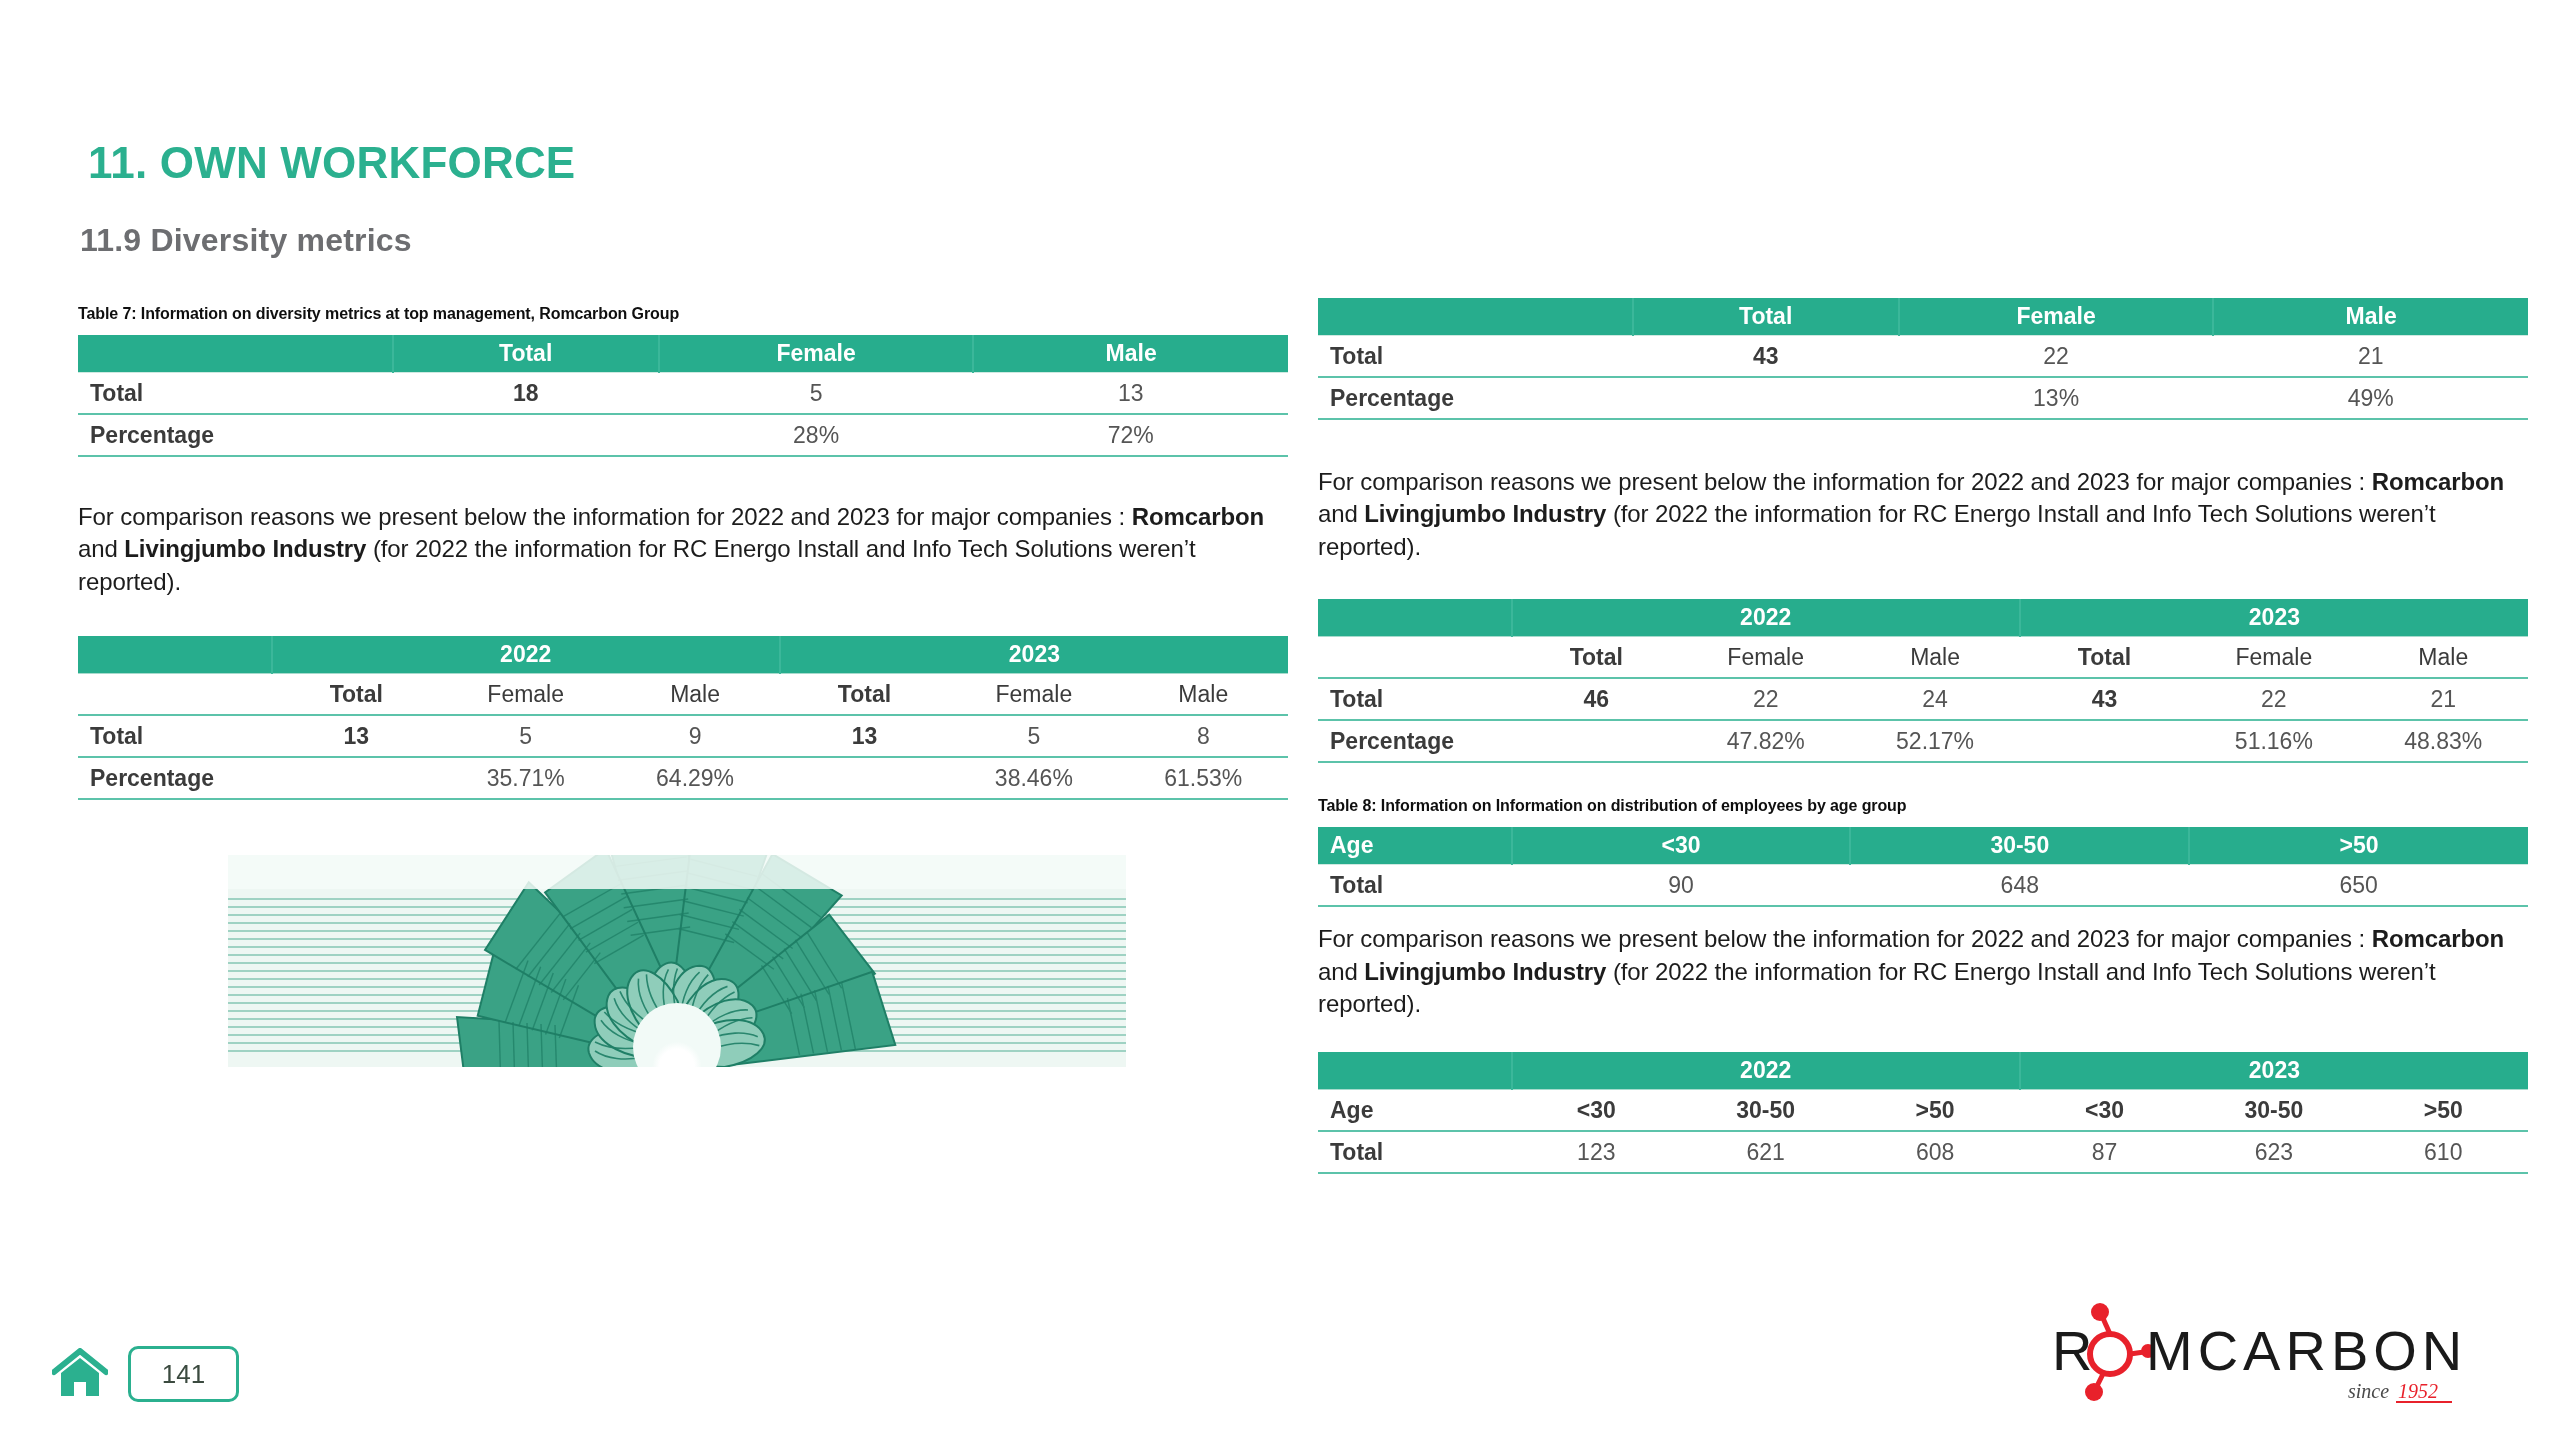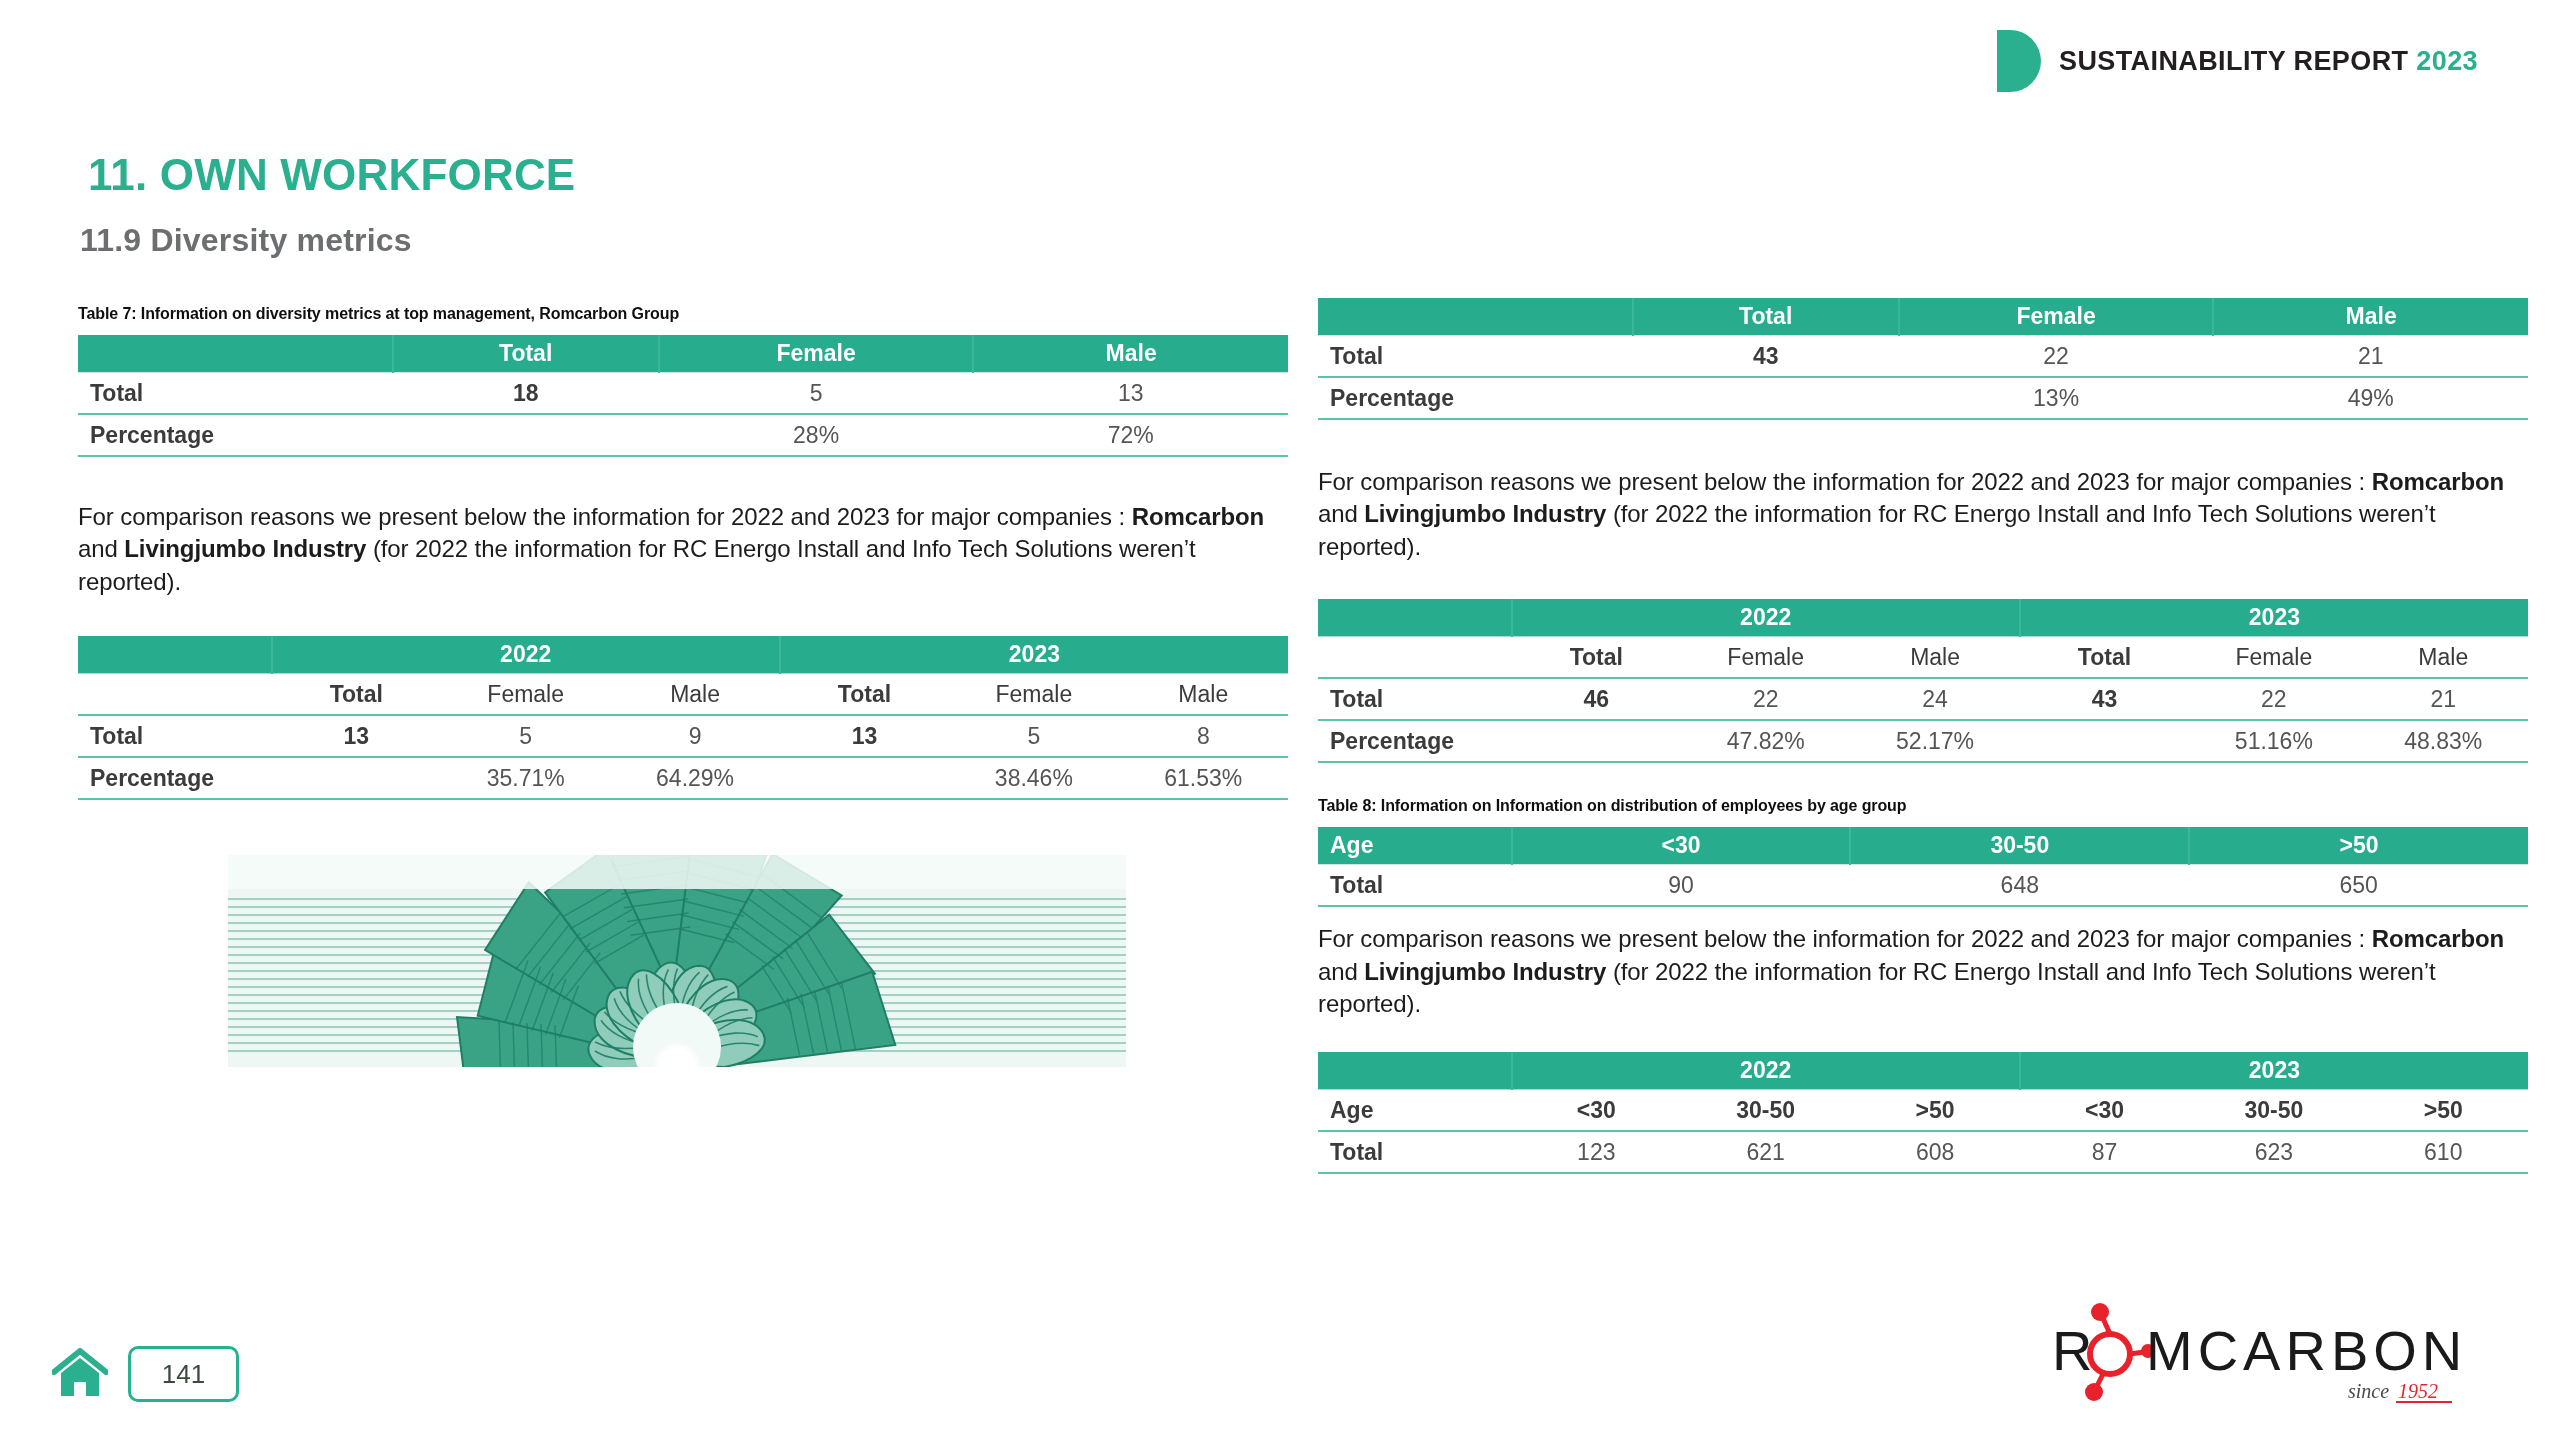--- a/index.html
+++ b/index.html
@@ -13,21 +13,21 @@
 
   
   .hdr { position: absolute; top: 30px; right: 82px; display: flex; align-items: center; gap: 18px; }
   .hdr-mark { width: 44px; height: 62px; background: #2bb08f;
               border-radius: 0 32px 32px 0; }
   .hdr-text { font-size: 27px; font-weight: bold; letter-spacing: .4px;
               color: #231f20; white-space: nowrap; }
   .hdr-year { color: #2bb08f; }
 
   
-  .h1 { position: absolute; left: 88px; top: 150px; font-size: 44px;
+  .h1 { position: absolute; left: 88px; top: 138px; font-size: 44px;
         font-weight: bold; color: #2bb08f; letter-spacing: .2px; }
   .h2 { position: absolute; left: 80px; top: 222px; font-size: 32px;
         font-weight: bold; color: #6d6e71; letter-spacing: .2px; }
 
   
   .colL { position: absolute; left: 78px; top: 305px; width: 1210px; }
   .colR { position: absolute; left: 1318px; top: 298px; width: 1210px; }
 
   .tbl-title { font-size: 16px; font-weight: bold; color: #0f0f0f;
                margin-bottom: 12px; letter-spacing: -.1px; }
@@ -70,27 +70,20 @@
              align-items: center; justify-content: center;
              font-size: 26px; color: #3b4a3f; }
   .logo { position: absolute; right: 88px; bottom: 34px; width: 420px; height: 104px; }
   .logo svg { display: block; }
 </style>
 </head>
 <body>
 
 <div class="page">
 
-  <div class="hdr">
-    <div class="hdr-mark"></div>
-    <div class="hdr-text">
-      <span>SUSTAINABILITY REPORT</span>
-      <span class="hdr-year">2023</span>
-    </div>
-  </div>
 
   <div class="h1">11. OWN WORKFORCE</div>
   <div class="h2">11.9 Diversity metrics</div>
 
   <div class="colL">
 
     <div class="tbl-title">Table 7: Information on diversity metrics at top management, Romcarbon Group</div>
 
     <table class="t">
       <colgroup>

